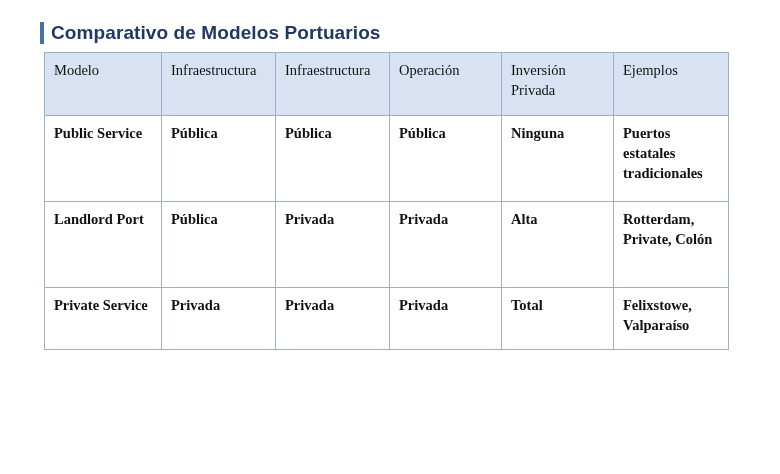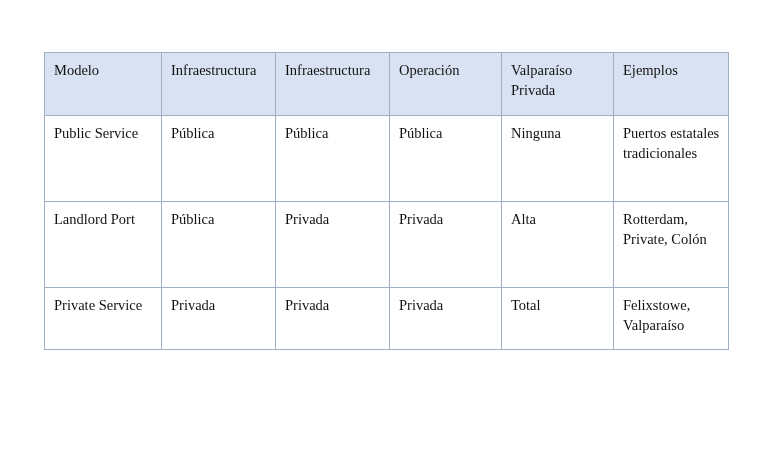--- a/index.html
+++ b/index.html
@@ -68,46 +68,51 @@
     color: #111111;
     font-family: "Liberation Serif", serif;
     font-weight: normal;
   }
   table.compare thead th {
     background: #d9e2f2;
     height: 48px;
   }
   table.compare tbody td {
     background: #ffffff;
+    font-weight: bold;
   }
   table.compare tbody tr { height: 86px; }
   table.compare tbody tr:last-child { height: 62px; margin-left: 28px; }
 </style>
 </head>
 <body>
 
 <div class="page">
 
+  <div class="title-row">
+    <div class="title-bar"></div>
+    <div class="doc-title">Comparativo de Modelos Portuarios</div>
+  </div>
 
   <table class="compare">
     <colgroup>
       <col class="c0">
         <col class="c1">
         <col class="c2">
         <col class="c3">
         <col class="c4">
         <col class="c5">
     </colgroup>
     <thead>
       <tr>
         <th>Modelo</th>
         <th>Infraestructura</th>
         <th>Infraestructura</th>
         <th>Operación</th>
-        <th>Valparaíso Privada</th>
+        <th>Inversión Privada</th>
         <th>Ejemplos</th>
       </tr>
     </thead>
     <tbody>
       <tr>
         <td>Public Service</td>
         <td>Pública</td>
         <td>Pública</td>
         <td>Pública</td>
         <td>Ninguna</td>

